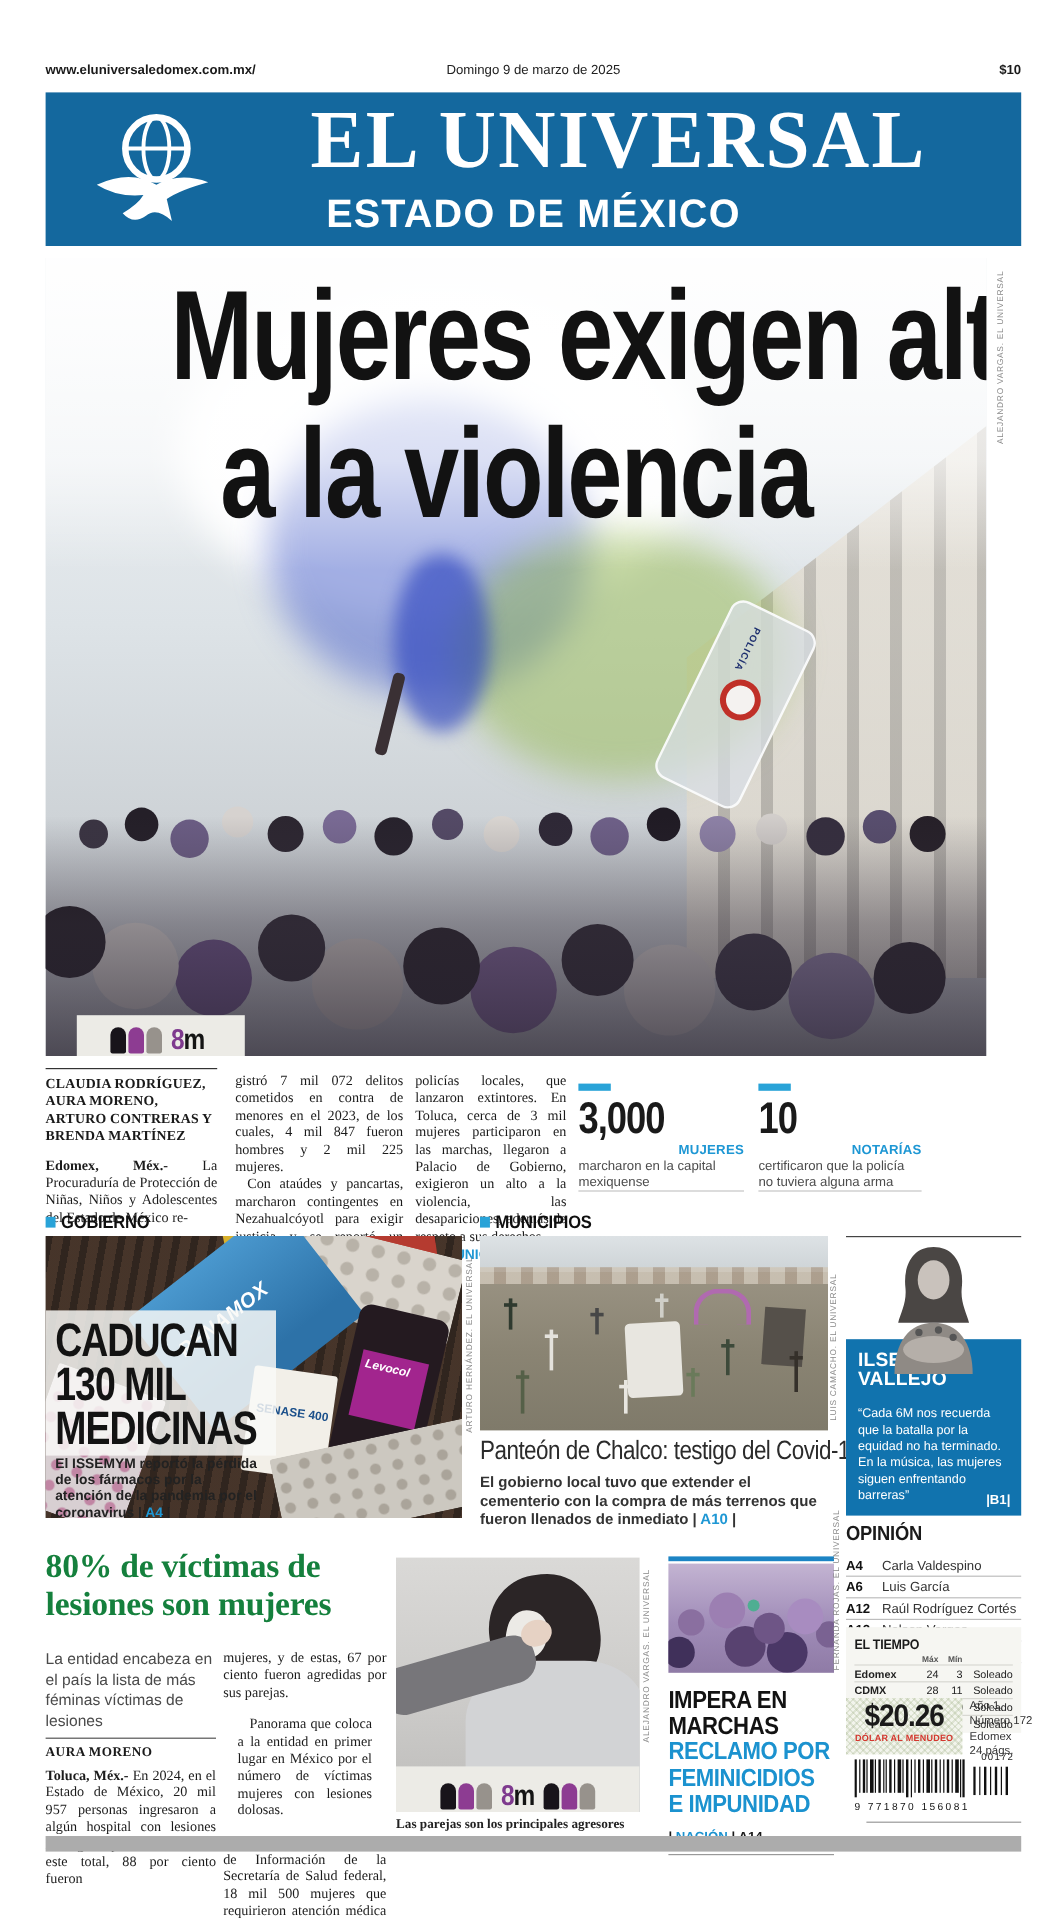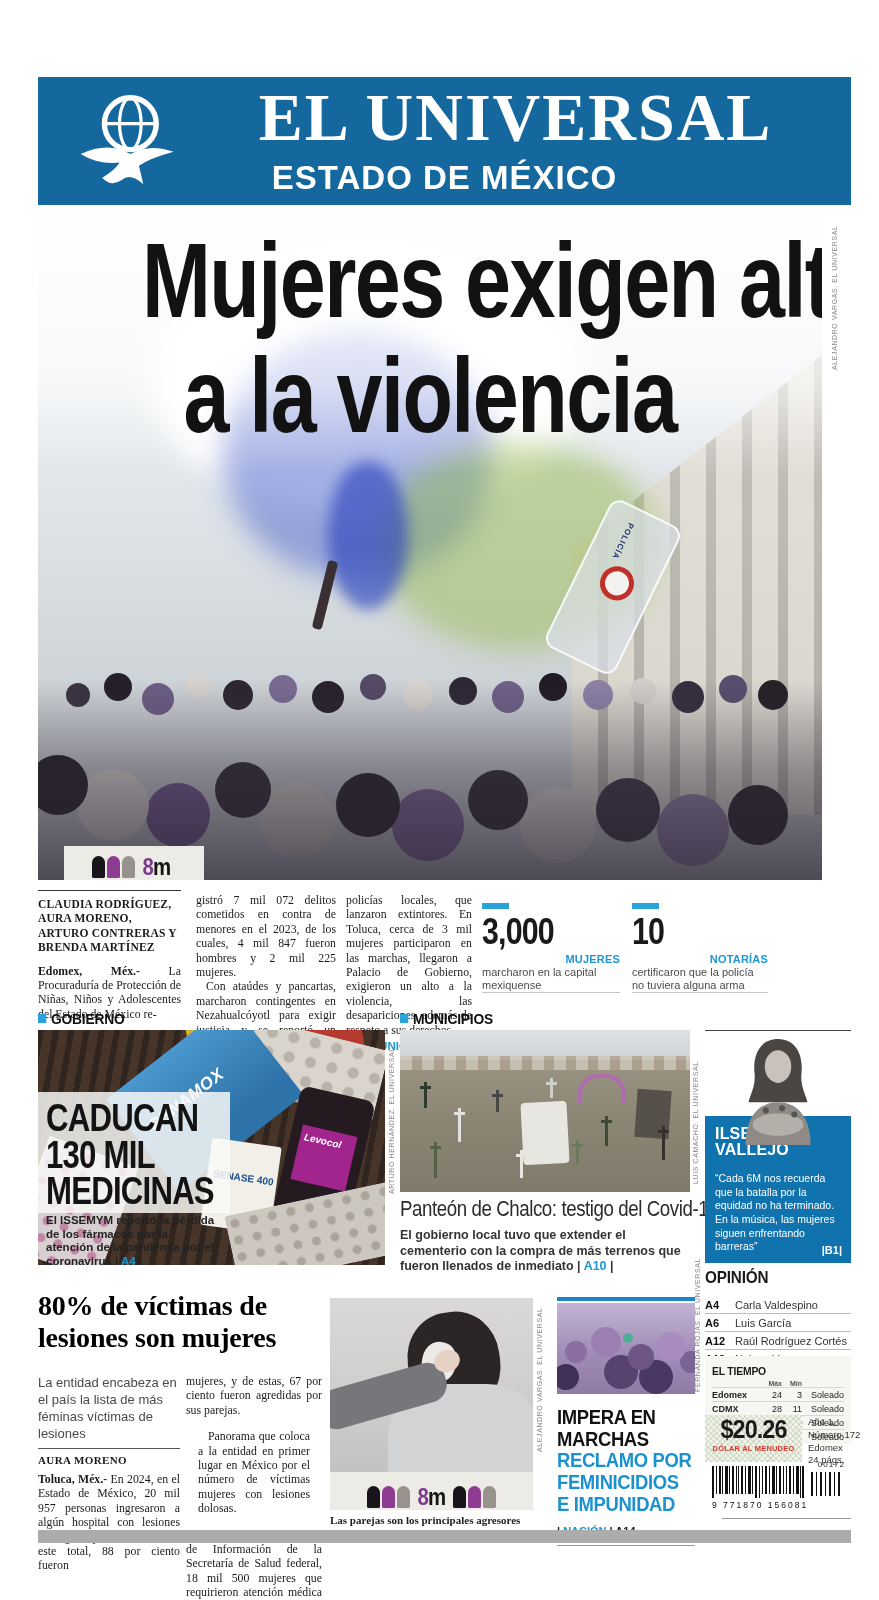--- a/index.html
+++ b/index.html
@@ -154,21 +154,21 @@
     background-image:repeating-linear-gradient(45deg,rgba(140,160,110,.2) 0 1.5px,transparent 1.5px 4px),
                      repeating-linear-gradient(-45deg,rgba(140,160,110,.2) 0 1.5px,transparent 1.5px 4px);}
   #dollar .dval{font-weight:bold;font-size:26px;letter-spacing:-1px;line-height:1.1;transform:scaleX(.9);}
   #dollar .dlab{font-weight:bold;font-size:7.5px;color:#d4372e;letter-spacing:.2px;}
   #edition{left:808px;top:1416px;width:64px;font-size:9.5px;color:#333;line-height:1.35;}
   #barcode{left:712px;top:1460px;width:139px;height:56px;}
   #barcode .addon{position:absolute;right:6px;top:0;font-size:8px;color:#222;letter-spacing:1px;}
   #barcode .digits{position:absolute;left:0;top:40px;font-size:8.5px;letter-spacing:2px;color:#111;}
   
   #vhead{left:38px;top:1290px;width:290px;font-family:"Liberation Serif",serif;font-weight:bold;
-    font-size:28px;line-height:1.13;color:#000000;letter-spacing:-.2px;}
+    font-size:28px;line-height:1.13;color:#15803d;letter-spacing:-.2px;}
   #vdeck{left:38px;top:1374px;width:142px;font-size:13px;line-height:1.32;color:#4a4a4a;}
   #vby{left:38px;top:1448px;width:142px;border-top:1px solid #555;padding-top:5px;
     font-family:"Liberation Serif",serif;font-weight:bold;font-size:11px;letter-spacing:.4px;}
   #vcolA{left:38px;top:1472px;width:142px;}
   #vcolB{left:186px;top:1374px;width:136px;}
   .ind{text-indent:10px;}
   
   #cphoto{left:330px;top:1298px;width:203px;height:212px;overflow:hidden;
     background:linear-gradient(180deg,#dad9d7 0%,#cbcac8 60%,#bdbcba 100%);}
   #cphoto .hair{position:absolute;left:78px;top:14px;width:92px;height:100px;background:#2b2526;border-radius:46%;transform:rotate(-8deg);}
@@ -195,20 +195,25 @@
   #impera .rule{margin-top:8px;border-top:1.5px solid #999;width:138px;}
   
   .hrule{position:absolute;border-top:1.5px solid #999;}
   #footbar{left:38px;top:1530px;width:813px;height:13px;background:#acacac;}
 </style>
 </head>
 <body>
 
 <div id="page">
 
+  <div id="topbar" class="abs">
+    <span class="url">www.eluniversaledomex.com.mx/</span>
+    <span class="date">Domingo 9 de marzo de 2025</span>
+    <span class="price">$10</span>
+  </div>
 
   <div id="masthead" class="abs">
     <svg id="mh-logo" viewBox="0 0 100 100">
       <circle cx="54" cy="34" r="24" fill="none" stroke="#fff" stroke-width="5"></circle>
       <ellipse cx="54" cy="34" rx="10" ry="24" fill="none" stroke="#fff" stroke-width="3"></ellipse>
       <line x1="30" y1="34" x2="78" y2="34" stroke="#fff" stroke-width="3"></line>
       <path d="M8 62 Q34 50 54 62 Q72 52 94 60 Q72 66 62 73 L66 90 Q54 79 46 86 Q36 93 28 84 Q40 77 44 70 Q24 72 8 62 Z" fill="#fff"></path>
     </svg>
     <div id="mh-title" class="nowrap">EL UNIVERSAL</div>
     <div id="mh-sub">ESTADO DE MÉXICO</div>

